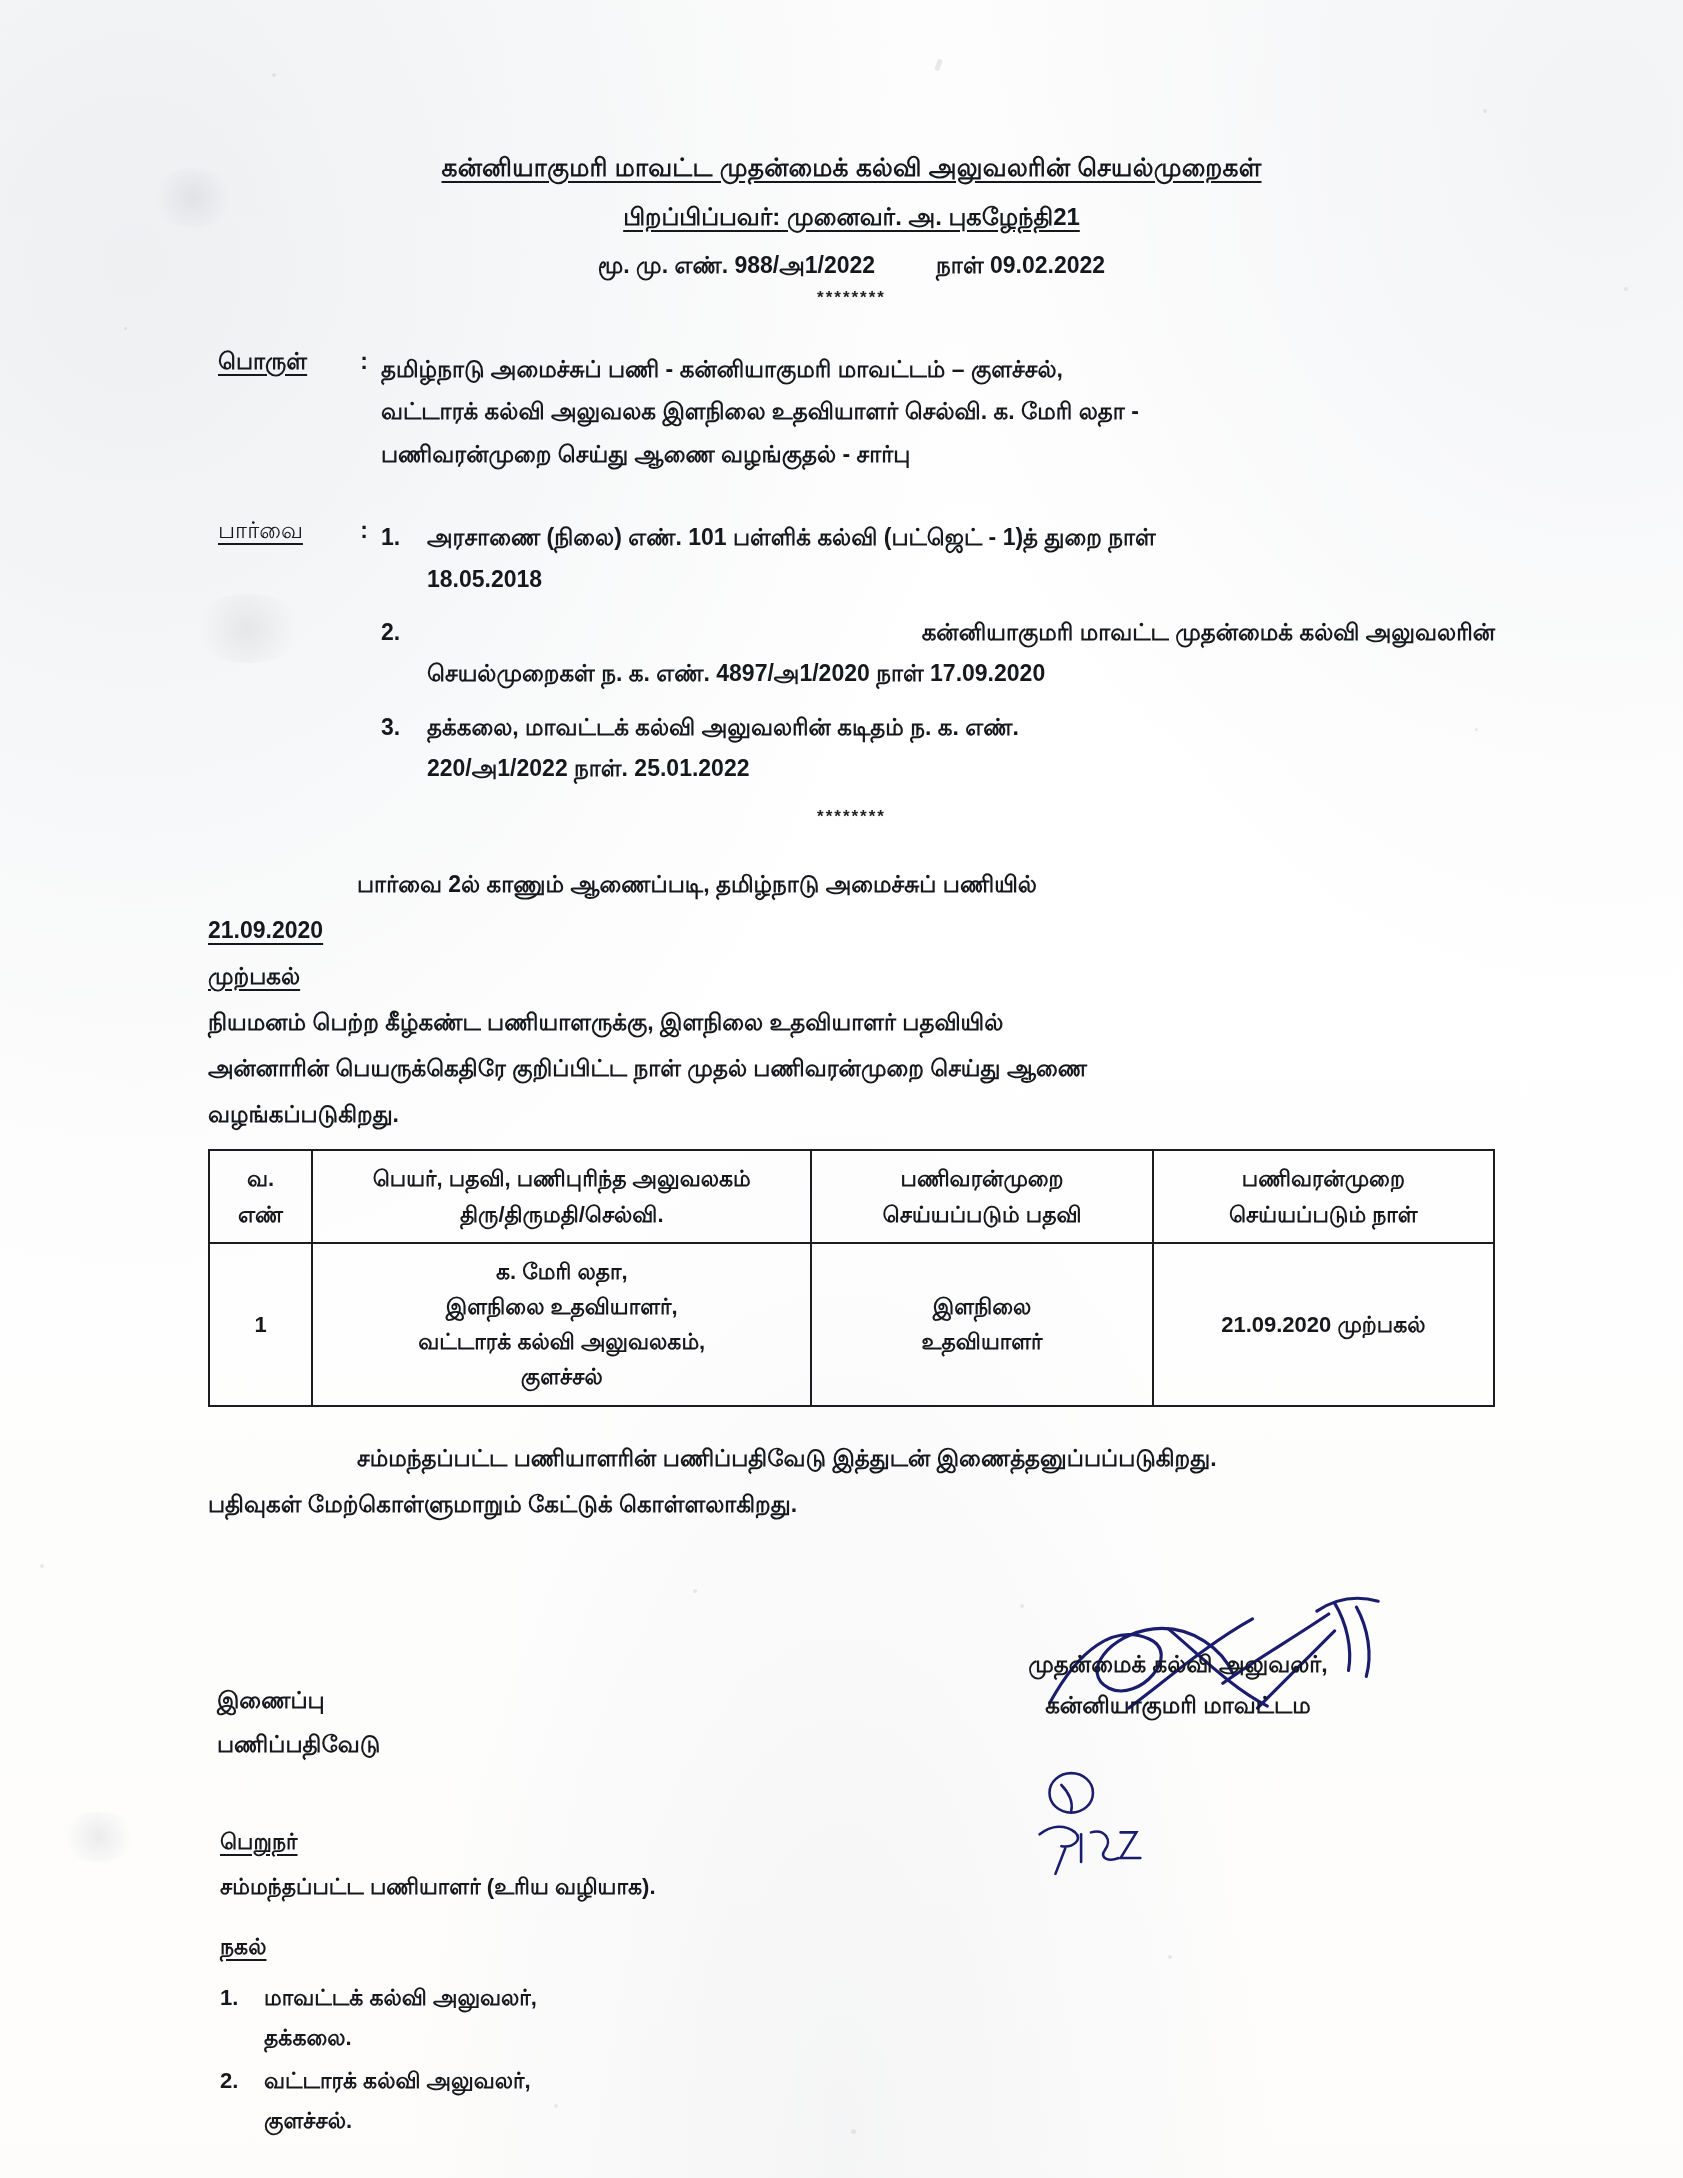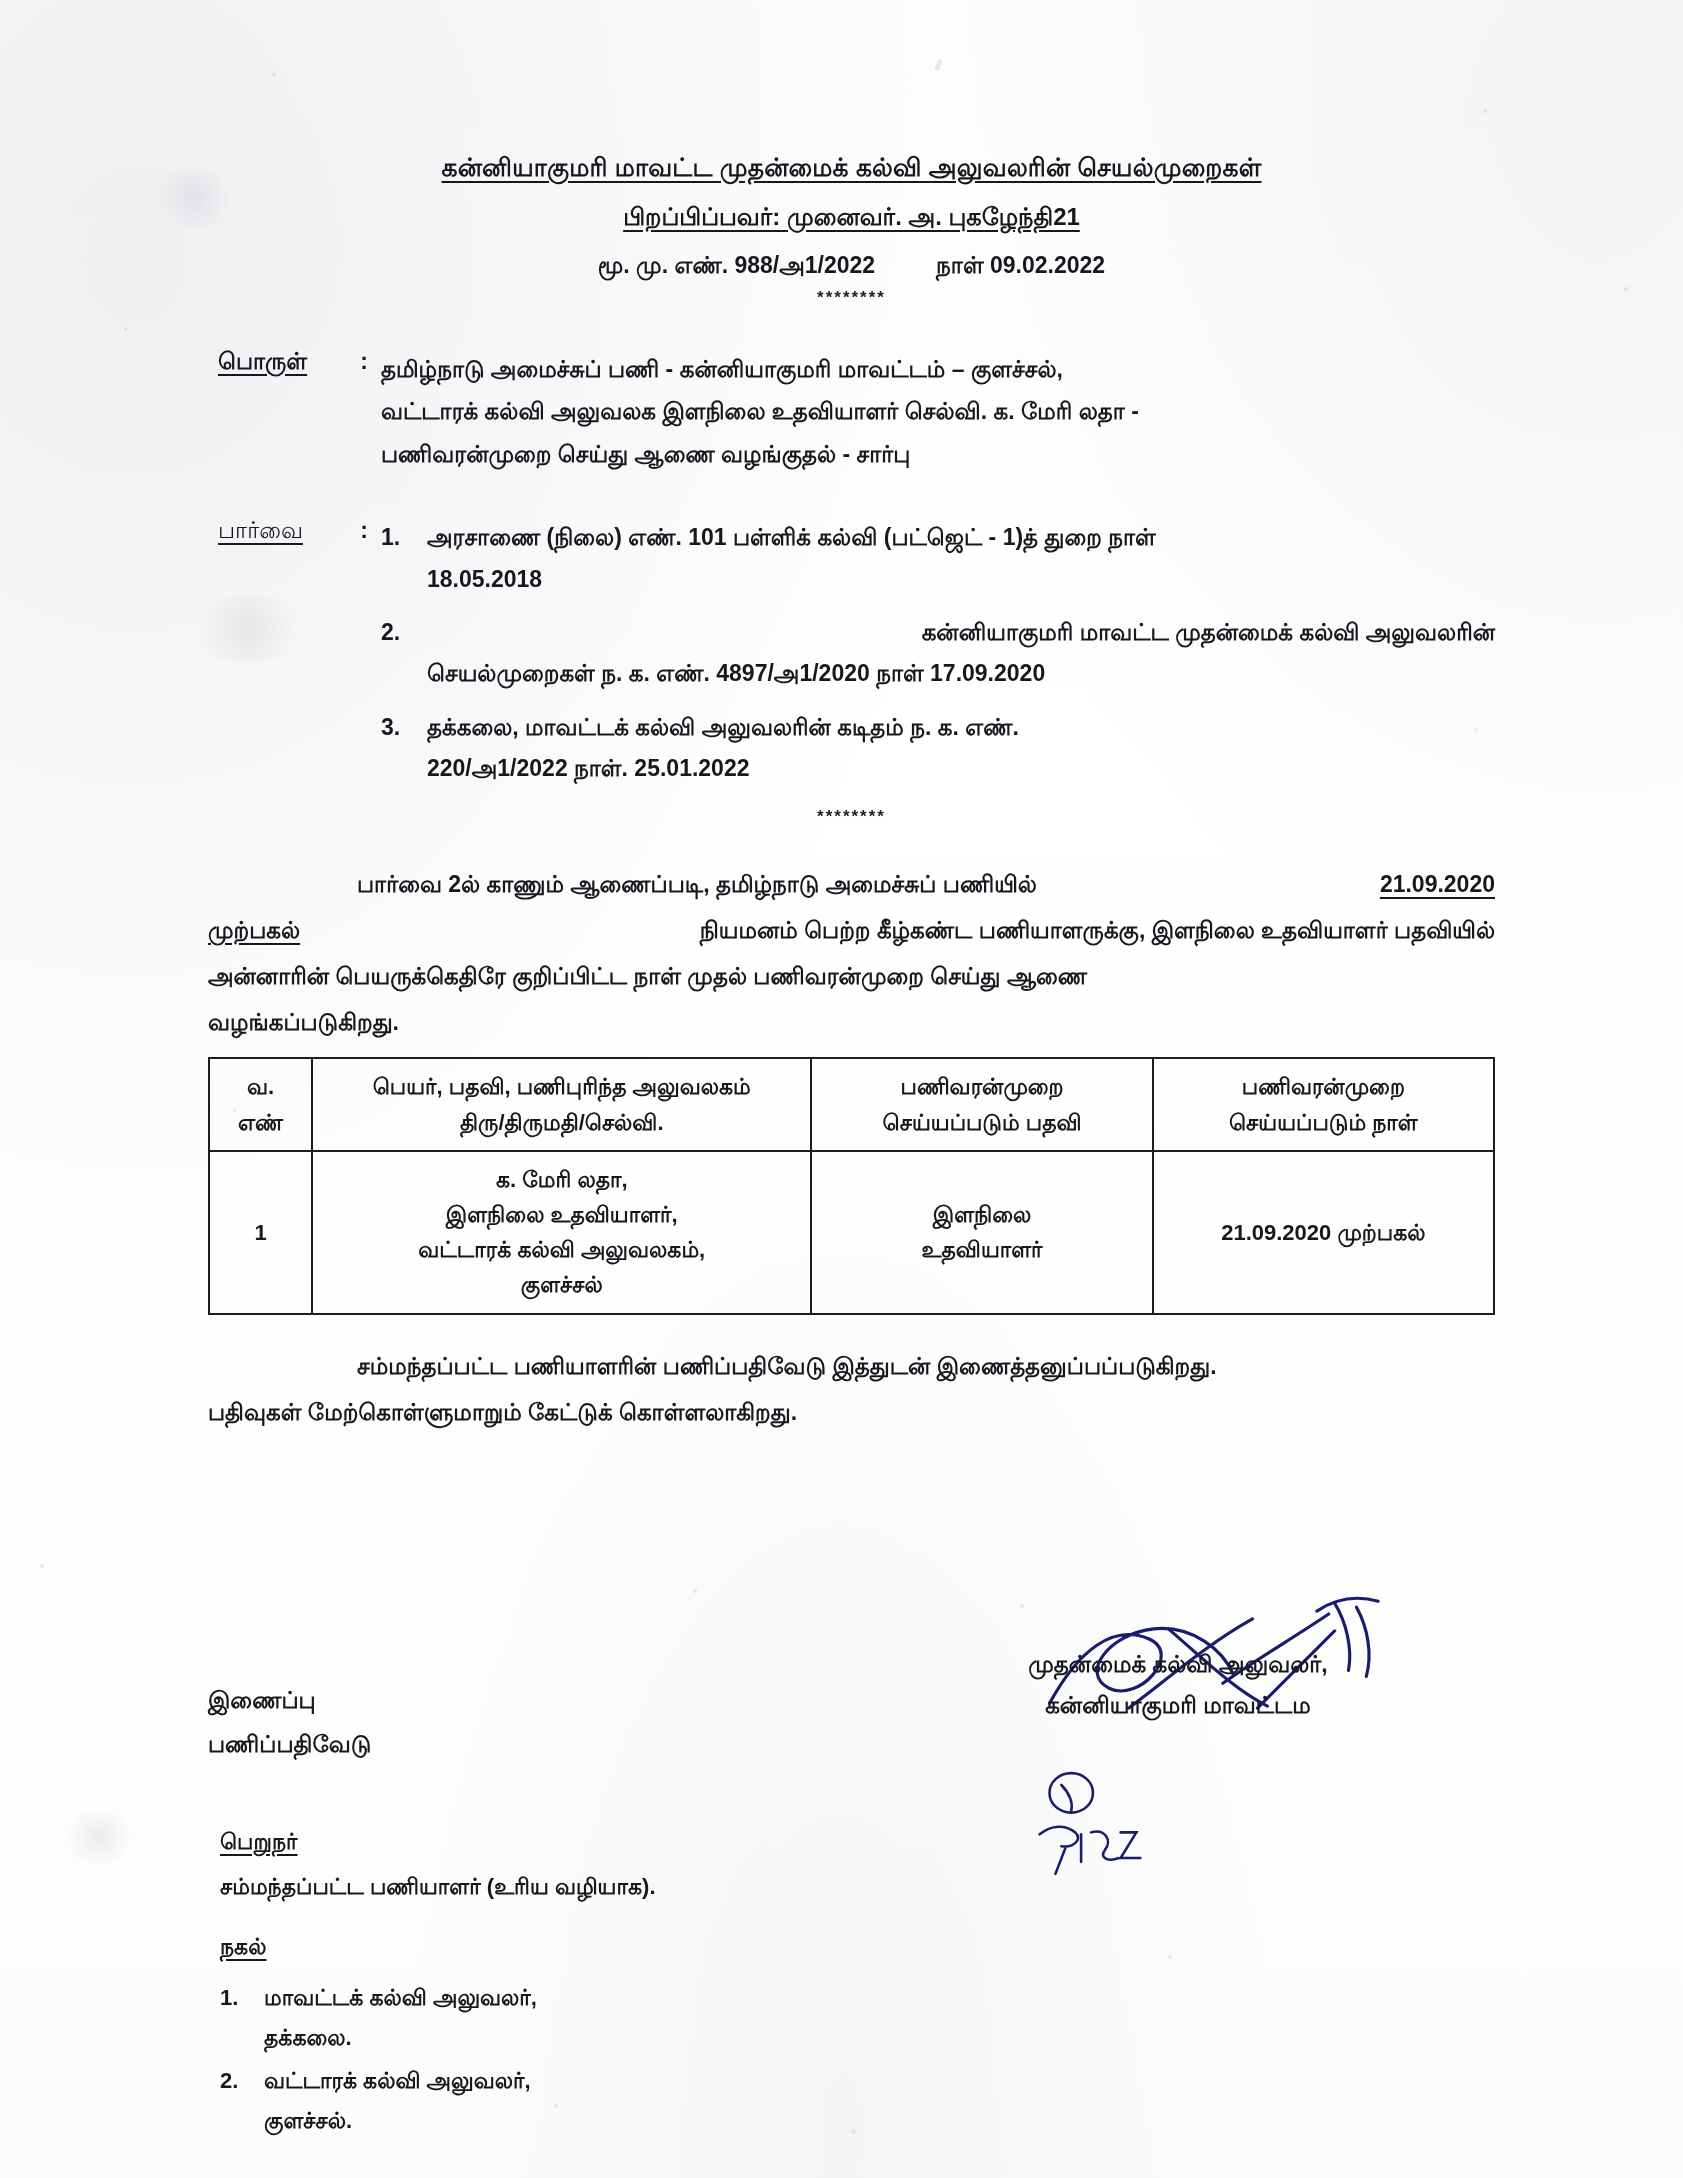--- a/index.html
+++ b/index.html
@@ -162,20 +162,21 @@
   
   .para {
     margin-top: 34px;
     font-size: 23px;
     font-weight: 600;
     line-height: 2.0;
   }
   .para .justline {
     display: flex;
     justify-content: space-between;
+    flex-direction: column;
   }
   .para .indent-first { padding-left: 149px; }
   .u { text-decoration: underline; text-underline-offset: 5px; }
 
   
   table.srv {
     border-collapse: collapse;
     width: 1287px;
     margin-top: 12px;
     table-layout: fixed;
@@ -229,21 +230,21 @@
     right: 327px;
     top: 1614px;
     width: 158px;
     height: 119px;
     pointer-events: none;
   }
 
   
   .encl {
     position: absolute;
-    left: 0;
+    left: 9px;
     top: 1530px;
     font-size: 23px;
     font-weight: 600;
     line-height: 1.9;
   }
   .encl .t1 { font-weight: 700; }
 
   .recv {
     position: absolute;
     left: 12px;

